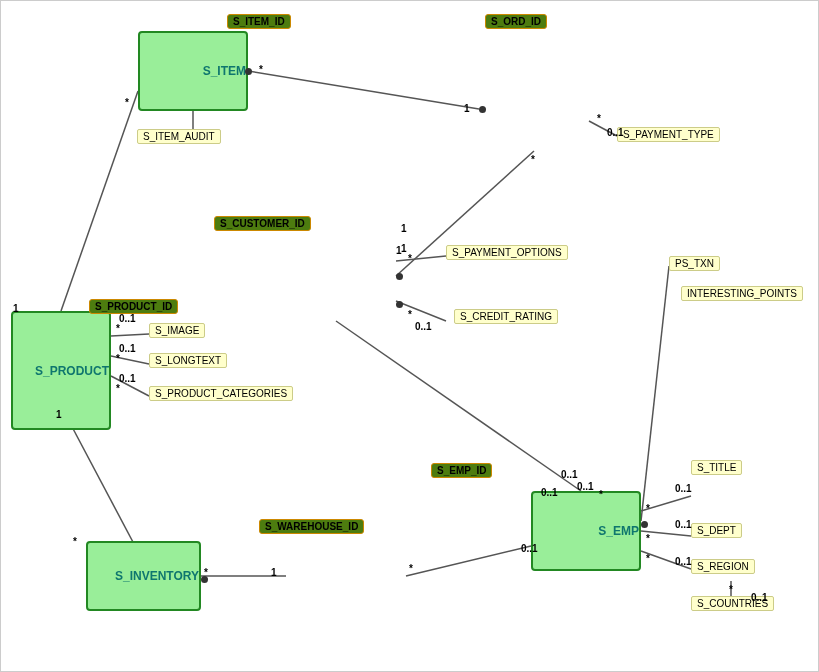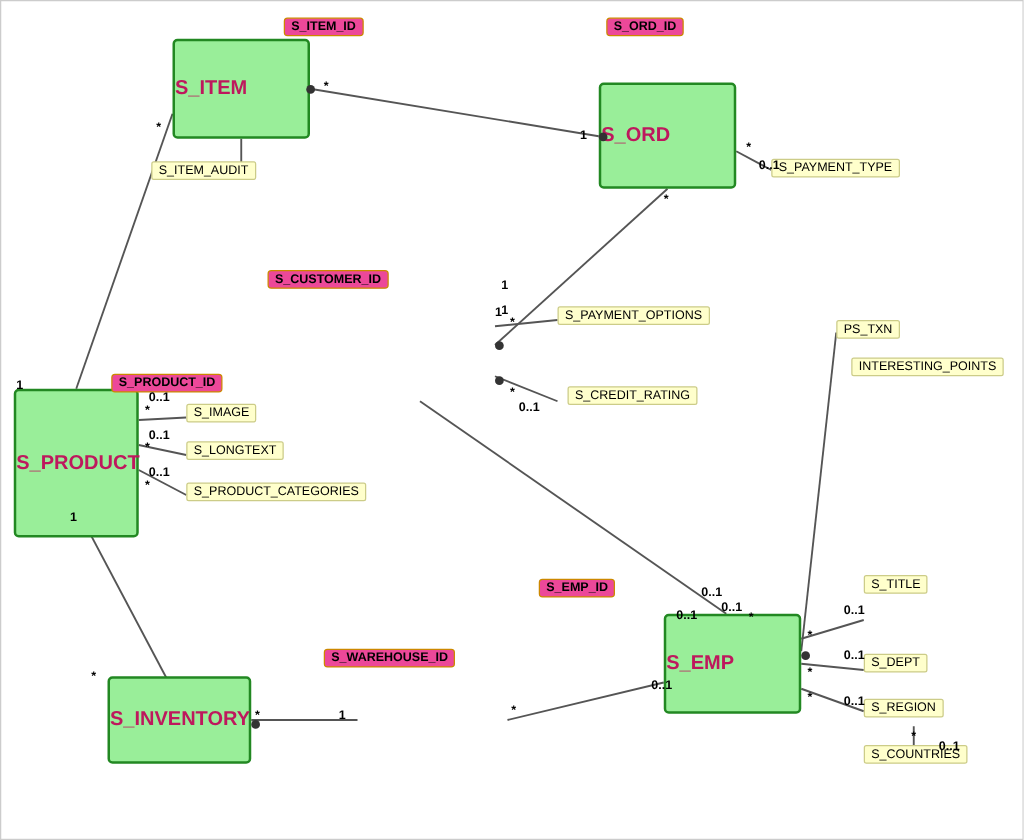--- a/index.html
+++ b/index.html
@@ -19,29 +19,29 @@
       background: #fff;
       border: 1px solid #ccc;
     }
     .entity {
       position: absolute;
       background: #99ee99;
       border: 2px solid #228822;
       border-radius: 4px;
       display: flex;
       align-items: center;
-      justify-content: flex-start;
+      justify-content: flex-end;
       font-weight: bold;
-      font-size: 16px;
-      color: #be185d;
+      font-size: 12px;
+      color: #0f766e;
       text-align: center;
     }
     .pk-label {
       position: absolute;
-      background: #ec4899;
+      background: #4d7c0f;
       border: 1px solid #cc8800;
       border-radius: 3px;
       padding: 1px 5px;
       font-size: 10px;
       font-weight: bold;
       color: #000;
     }
     .table-label {
       position: absolute;
       background: #ffffcc;
@@ -114,23 +114,20 @@
 
     <line x1="730" y1="580" x2="730" y2="600" stroke="#555" stroke-width="1.5"></line>
 
     <line x1="640" y1="520" x2="668" y2="265" stroke="#555" stroke-width="1.5"></line>
   </svg>
 
   <div class="entity" style="left:137px;top:30px;width:110px;height:80px;">
     <span>S_ITEM</span>
   </div>
 
-  <div class="entity" style="left:478px;top:65px;width:110px;height:85px;">
-    <span>S_ORD</span>
-  </div>
 
 
   <div class="entity" style="left:10px;top:310px;width:100px;height:119px;">
     <span>S_PRODUCT</span>
   </div>
 
   <div class="entity" style="left:530px;top:490px;width:110px;height:80px;">
     <span>S_EMP</span>
   </div>
 
@@ -156,21 +153,21 @@
   </div>
 
   <div class="pk-label" style="left:430px;top:462px;">
     <span>S_EMP_ID</span>
   </div>
 
   <div class="pk-label" style="left:258px;top:518px;">
     <span>S_WAREHOUSE_ID</span>
   </div>
 
-  <div class="table-label" style="left:120px;top:128px;">
+  <div class="table-label" style="left:136px;top:128px;">
     <span>S_ITEM_AUDIT</span>
   </div>
 
   <div class="table-label" style="left:616px;top:126px;">
     <span>S_PAYMENT_TYPE</span>
   </div>
 
   <div class="table-label" style="left:445px;top:244px;">
     <span>S_PAYMENT_OPTIONS</span>
   </div>

